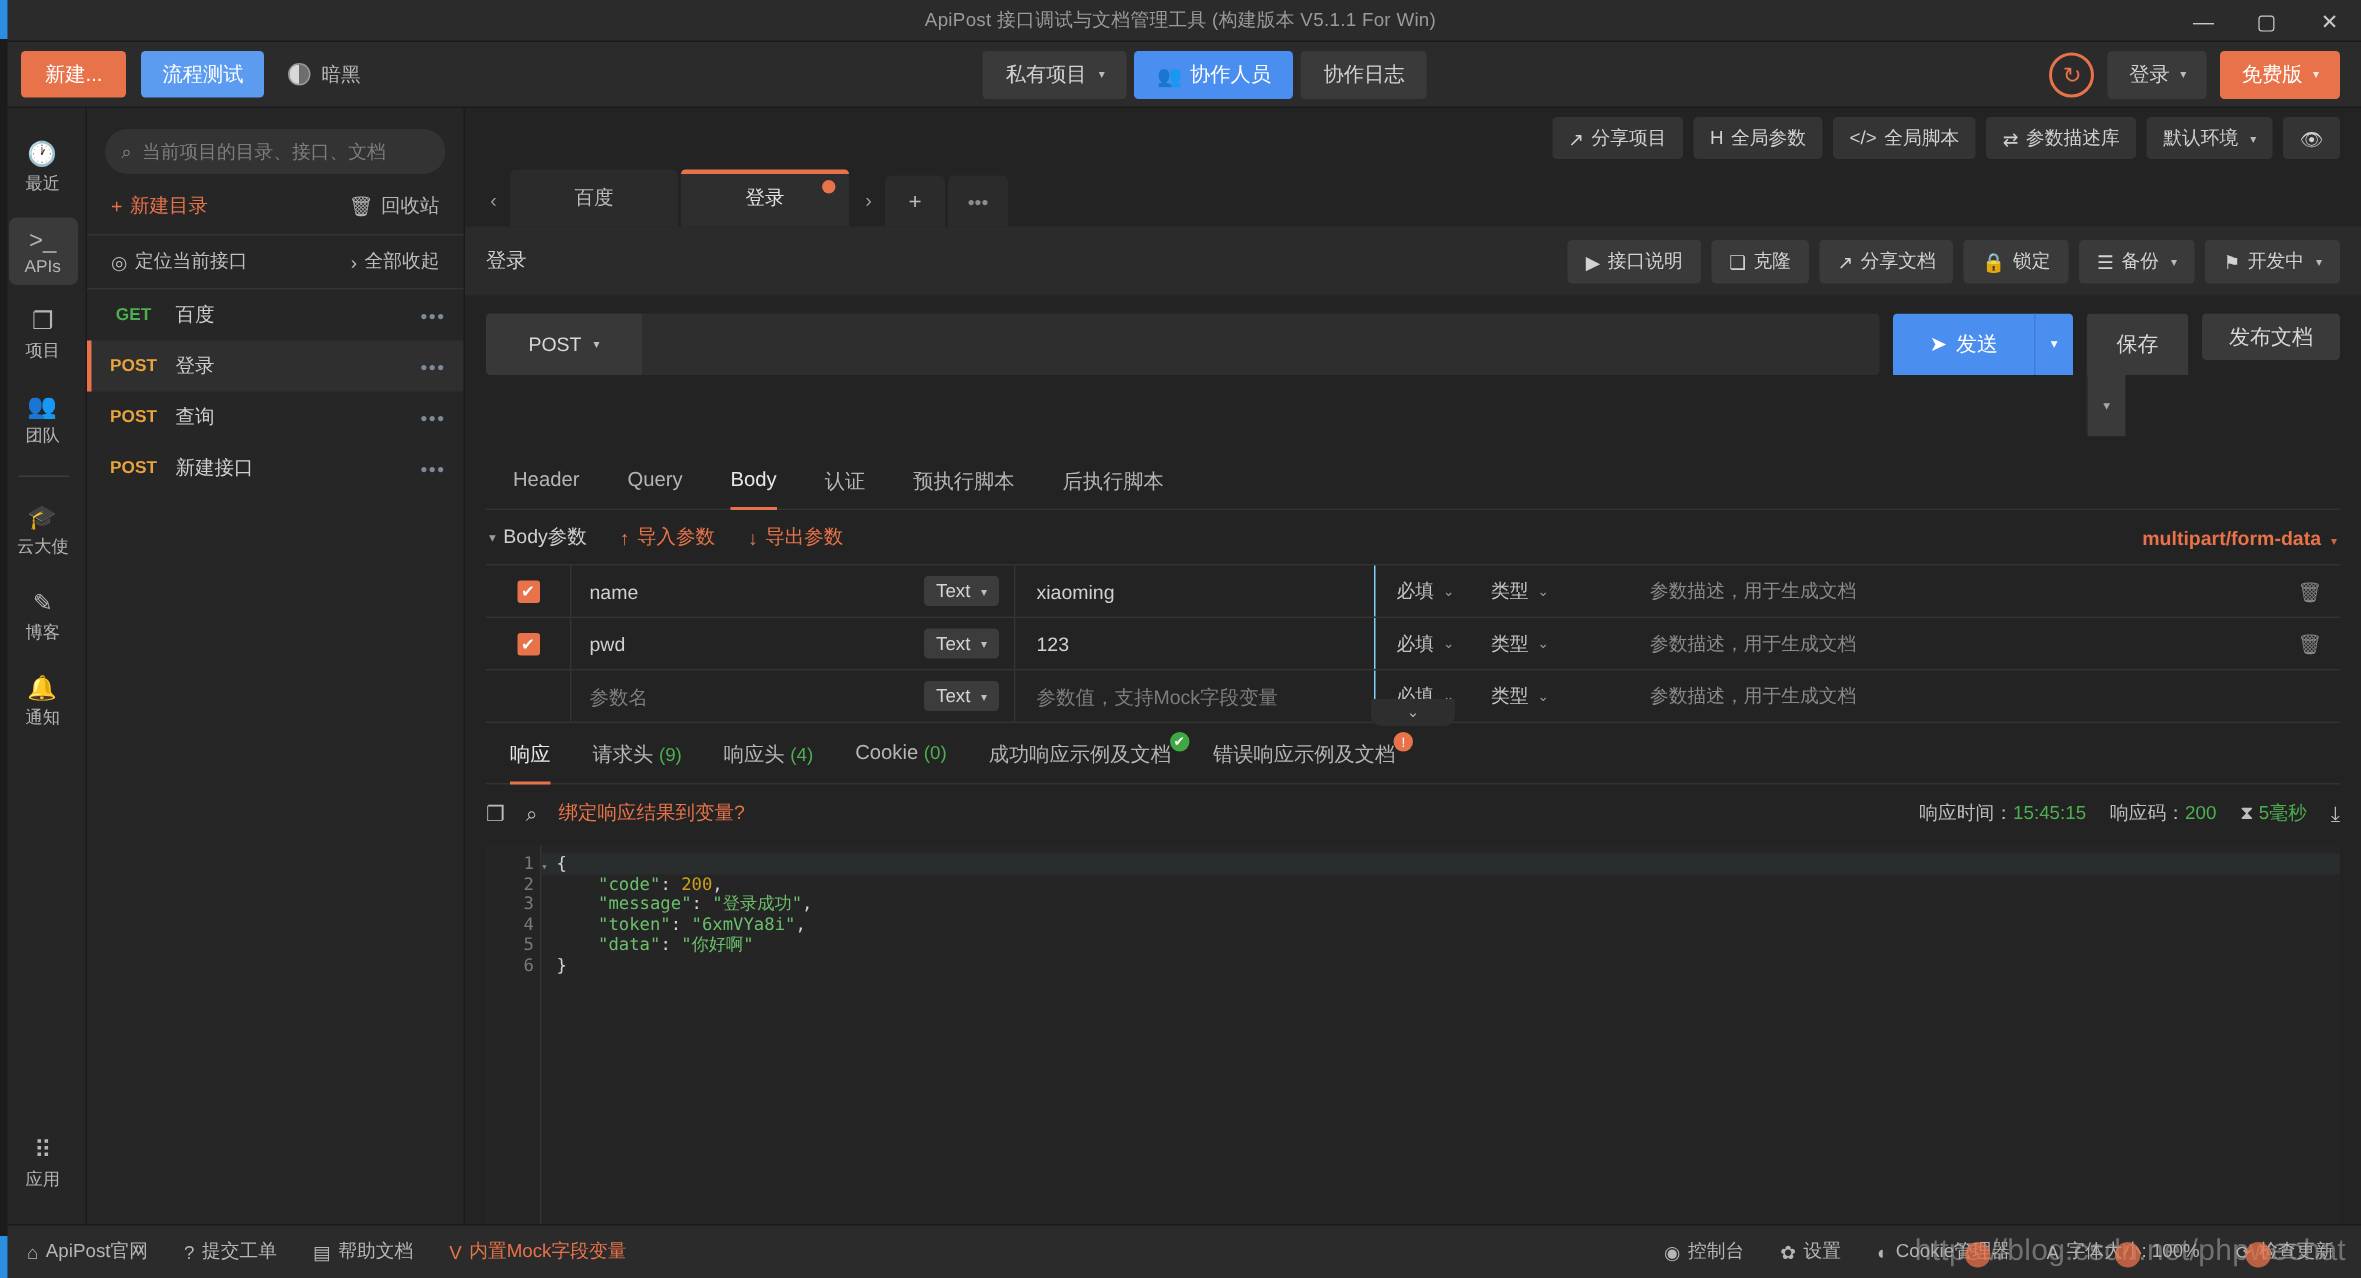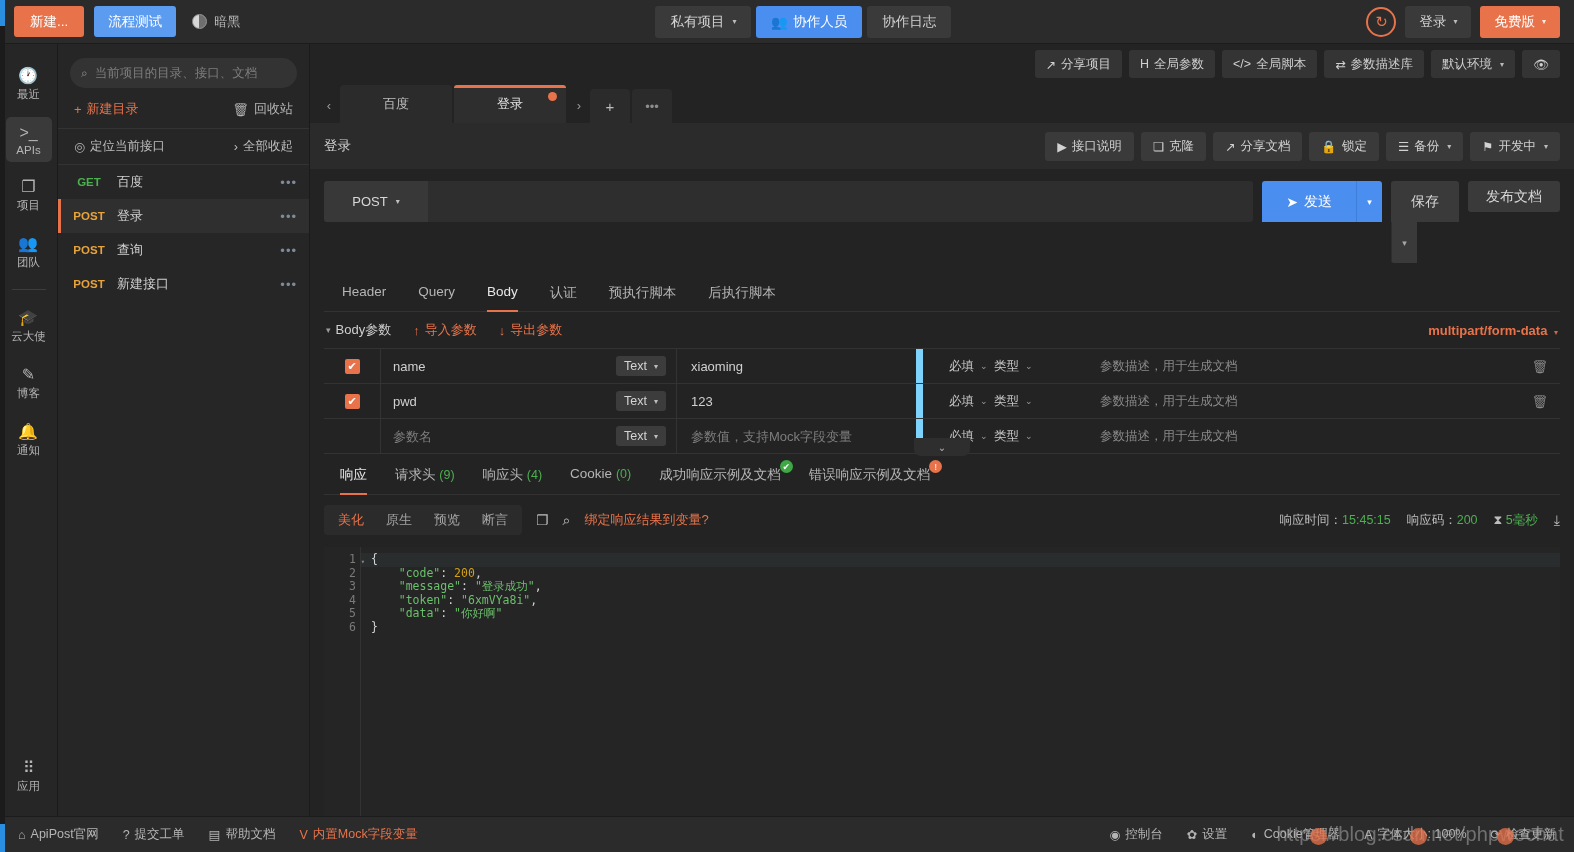--- a/index.html
+++ b/index.html
@@ -192,21 +192,21 @@
   .pcell-chk { width: 56px; flex:0 0 56px; display: flex; align-items: center; justify-content: center; }
   .chk { width: 15px; height: 15px; border-radius: 2px; background: #e8734a; color: #fff; font-size: 11px; display:flex; align-items:center; justify-content:center; cursor:pointer;}
   .chk.empty { background: transparent; }
   .pcell-name { flex: 0 0 296px; width:296px; display: flex; align-items: center; padding-left: 12px; border-left: 1px solid #333; height: 100%; }
   .pcell-name input { background: transparent; border:none; outline:none; color:#d0d0d0; font-size:13px; font-family:inherit; flex:1; }
   .pcell-name input::placeholder { color:#7d7d7d; }
   .type-pill { background:#3c3c3c; color:#d4d4d4; font-size:12.5px; border-radius:3px; padding:3px 8px; margin-right:10px; display:inline-flex; align-items:center; gap:4px; cursor:pointer;}
   .pcell-val { flex: 1; display: flex; align-items: center; padding-left: 14px; border-left:1px solid #333; height: 100%; }
   .pcell-val input { background: transparent; border:none; outline:none; color:#d0d0d0; font-size:13px; font-family:inherit; width: 100%;}
   .pcell-val input::placeholder { color:#7d7d7d; }
-  .pcell-req { flex: 0 0 72px; display:flex; align-items:center; gap:6px; padding-left:26px; border-left:7px solid #7dd3fc; height:100%; font-size:12.5px; color:#c5c5c5; cursor:pointer;}
+  .pcell-req { flex: 0 0 72px; display:flex; align-items:center; gap:6px; padding-left:14px; border-left:1px solid #7dd3fc; height:100%; font-size:12.5px; color:#c5c5c5; cursor:pointer;}
   .pcell-type { flex: 0 0 112px; display:flex; align-items:center; gap:6px; padding-left:6px; font-size:12.5px; color:#c5c5c5; cursor:pointer;}
   .pcell-desc { flex: 0 0 420px; display:flex; align-items:center; height:100%; }
   .pcell-desc input { background:transparent; border:none; outline:none; color:#d0d0d0; font-size:12.5px; font-family:Liberation Serif, serif; width:100%;}
   .pcell-desc input::placeholder { color:#8a8a8a; }
   .pcell-del { flex: 0 0 40px; display:flex; align-items:center; justify-content:center; color:#8a8a8a; font-size:13px; cursor:pointer;}
   .chev-sm { color:#9a9a9a; font-size:9px; }
 
   
   .collapse-wrap { position: relative; height: 0; }
   .collapse-handle {
@@ -275,20 +275,28 @@
   }
   
   .edge-left { position: absolute; left: 0; top: 0; width: 5px; height: 100%; background: #1b1b1b; }
   .edge-left .seg-blue { position:absolute; left:0; width:5px; background:#2a8fe0; }
 </style>
 </head>
 <body>
 
 <div class="app">
 
+  <div class="titlebar">
+    <div class="title">ApiPost 接口调试与文档管理工具 (构建版本 V5.1.1 For Win)</div>
+    <div class="winbtns">
+      <div class="winbtn">—</div>
+      <div class="winbtn">▢</div>
+      <div class="winbtn close">✕</div>
+    </div>
+  </div>
 
   <div class="toolbar">
     <button class="btn btn-new">新建...</button>
     <button class="btn btn-flow">流程测试</button>
     <div class="theme-toggle">
       <span class="toggle-circle"></span>
       <span>暗黑</span>
     </div>
 
     <div class="toolbar-center">
@@ -643,26 +651,20 @@
             <span class="badge-ok">✔</span>
           </div>
           <div class="rst">
             <span>错误响应示例及文档</span>
             <span class="badge-warn">!</span>
           </div>
         </div>
       </div>
 
       <div class="resp-tb">
-        <div class="seg-group">
-          <div class="seg active">美化</div>
-          <div class="seg">原生</div>
-          <div class="seg">预览</div>
-          <div class="seg">断言</div>
-        </div>
         <div class="rtb-ic">❐</div>
         <div class="rtb-ic">⌕</div>
         <div class="bind-link">绑定响应结果到变量?</div>
         <div class="resp-meta">
           <span>
             <span>响应时间：</span><span class="g">15:45:15</span>
           </span>
           <span>
             <span>响应码：</span><span class="g">200</span>
           </span>

